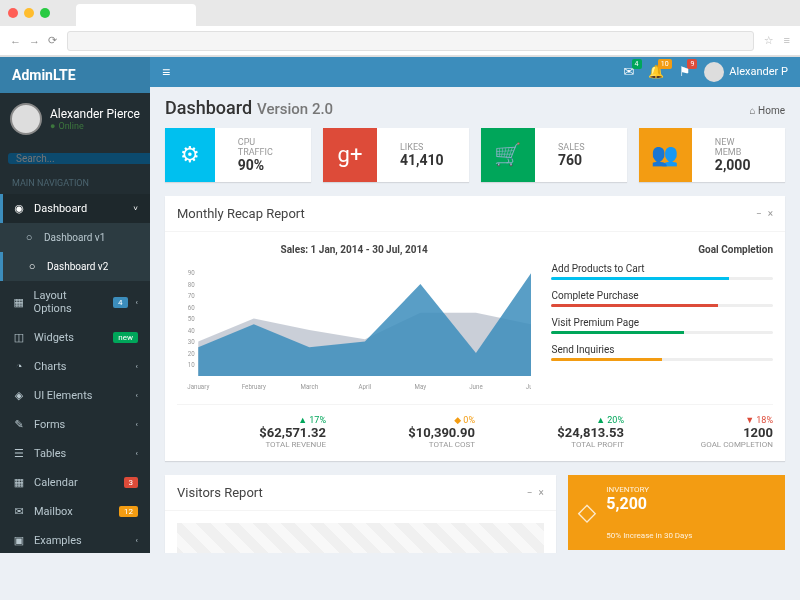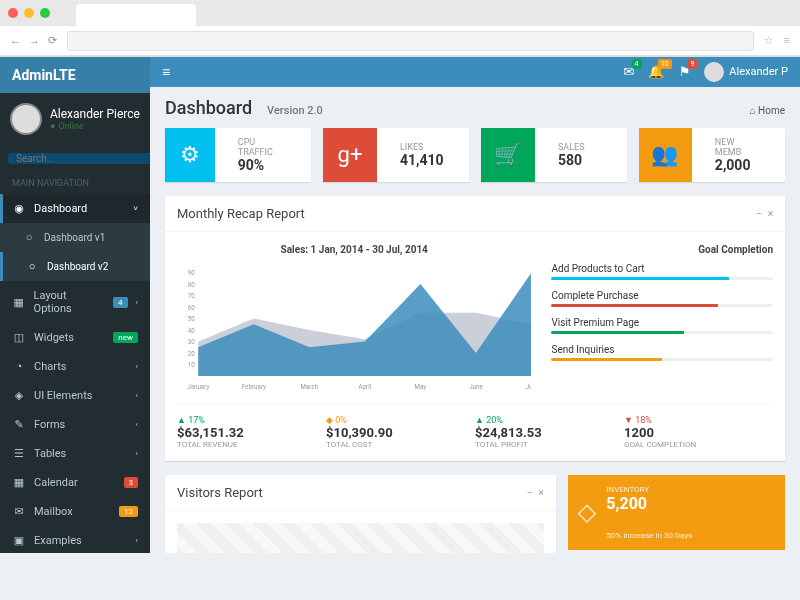--- a/index.html
+++ b/index.html
@@ -36,21 +36,21 @@
 .topbar{background:#3c8dbc;height:36px;display:flex;align-items:center;padding:0 12px;color:#fff}
 .toggle{font-size:14px;cursor:pointer}
 .topbar-right{margin-left:auto;display:flex;align-items:center;gap:14px}
 .tb-icon{position:relative;font-size:13px}
 .tb-badge{position:absolute;top:-5px;right:-7px;font-size:7px;padding:1px 3px;border-radius:2px;color:#fff}
 .tb-badge.green{background:#00a65a}.tb-badge.orange{background:#f39c12}.tb-badge.red{background:#dd4b39}
 .tb-user{display:flex;align-items:center;gap:5px;font-size:11px}
 .tb-avatar{width:20px;height:20px;border-radius:50%;background:#ddd}
 .content-header{padding:10px 15px;display:flex;align-items:baseline;justify-content:space-between}
 .content-header h1{font-size:18px;font-weight:500;color:#333}
-.content-header h1 small{font-size:11px;color:#777;margin-left:15px}
+.content-header h1 small{font-size:15px;color:#777;margin-left:5px}
 .breadcrumb{font-size:10px;color:#555}
 .content{padding:0 15px 15px;overflow-y:auto}
 .stat-row{display:flex;gap:12px;margin-bottom:14px}
 .stat-box{flex:1;background:#fff;display:flex;align-items:center;box-shadow:0 1px 1px rgba(0,0,0,.1)}
 .stat-icon{width:54px;height:54px;display:flex;align-items:center;justify-content:center;color:#fff;font-size:22px}
 .stat-icon.aqua{background:#00c0ef}.stat-icon.red{background:#dd4b39}.stat-icon.green{background:#00a65a}.stat-icon.yellow{background:#f39c12}
 .stat-content{padding:0 23px}
 .stat-label{font-size:9px;color:#999;text-transform:uppercase}
 .stat-value{font-size:14px;font-weight:bold;color:#333}
 .box{background:#fff;box-shadow:0 1px 1px rgba(0,0,0,.1);margin-bottom:14px}
@@ -63,21 +63,21 @@
 .chart-right{flex:1}
 .chart-subtitle{text-align:center;font-size:10px;font-weight:bold;color:#444;margin-bottom:6px}
 .chart-svg{width:100%;height:130px}
 .goals-title{text-align:right;font-size:10px;font-weight:bold;margin-bottom:8px;color:#444}
 .goal-item{margin-bottom:10px}
 .goal-label{font-size:10px;color:#333;margin-bottom:3px}
 .goal-bar{height:3px;background:#eee;border-radius:2px;overflow:hidden}
 .goal-fill{height:100%}
 .goal-fill.aqua{background:#00c0ef}.goal-fill.red{background:#dd4b39}.goal-fill.green{background:#00a65a}.goal-fill.yellow{background:#f39c12}
 .footer-stats{display:flex;border-top:1px solid #f4f4f4;padding-top:10px;margin-top:10px}
-.fs-item{flex:1;text-align:left}
+.fs-item{flex:1;text-align:right}
 .fs-change{font-size:9px}
 .fs-change.up{color:#00a65a}.fs-change.down{color:#dd4b39}.fs-change.flat{color:#f39c12}
 .fs-value{font-size:13px;font-weight:bold;color:#333}
 .fs-label{font-size:8px;color:#999;text-transform:uppercase}
 .bottom-row{display:flex;gap:12px}
 .visitors{flex:1.8}
 .side-widgets{flex:1;display:flex;flex-direction:column;gap:10px}
 .widget{color:#fff;display:flex;align-items:center;padding:10px;position:relative}
 .widget.yellow{background:#f39c12}.widget.green{background:#00a65a}
 .widget-icon{font-size:24px;margin-right:10px;opacity:.8}
@@ -224,21 +224,21 @@
             <div class="stat-icon red">g+</div>
             <div class="stat-content">
               <div class="stat-label">LIKES</div>
               <div class="stat-value">41,410</div>
             </div>
           </div>
           <div class="stat-box">
             <div class="stat-icon green">🛒</div>
             <div class="stat-content">
               <div class="stat-label">SALES</div>
-              <div class="stat-value">580</div>
+              <div class="stat-value">760</div>
             </div>
           </div>
           <div class="stat-box">
             <div class="stat-icon yellow">👥</div>
             <div class="stat-content">
               <div class="stat-label">NEW MEMB</div>
               <div class="stat-value">2,000</div>
             </div>
           </div>
         </div>
@@ -302,21 +302,21 @@
                     <div class="goal-bar">
                       <div class="goal-fill yellow" style="width:50%"></div>
                     </div>
                   </div>
                 </div>
             </div>
           </div>
           <div class="footer-stats" id="footer-stats">
               <div class="fs-item">
                 <div class="fs-change up">▲ 17%</div>
-                <div class="fs-value">$63,151.32</div>
+                <div class="fs-value">$62,571.32</div>
                 <div class="fs-label">TOTAL REVENUE</div>
               </div>
               <div class="fs-item">
                 <div class="fs-change flat">◆ 0%</div>
                 <div class="fs-value">$10,390.90</div>
                 <div class="fs-label">TOTAL COST</div>
               </div>
               <div class="fs-item">
                 <div class="fs-change up">▲ 20%</div>
                 <div class="fs-value">$24,813.53</div>

